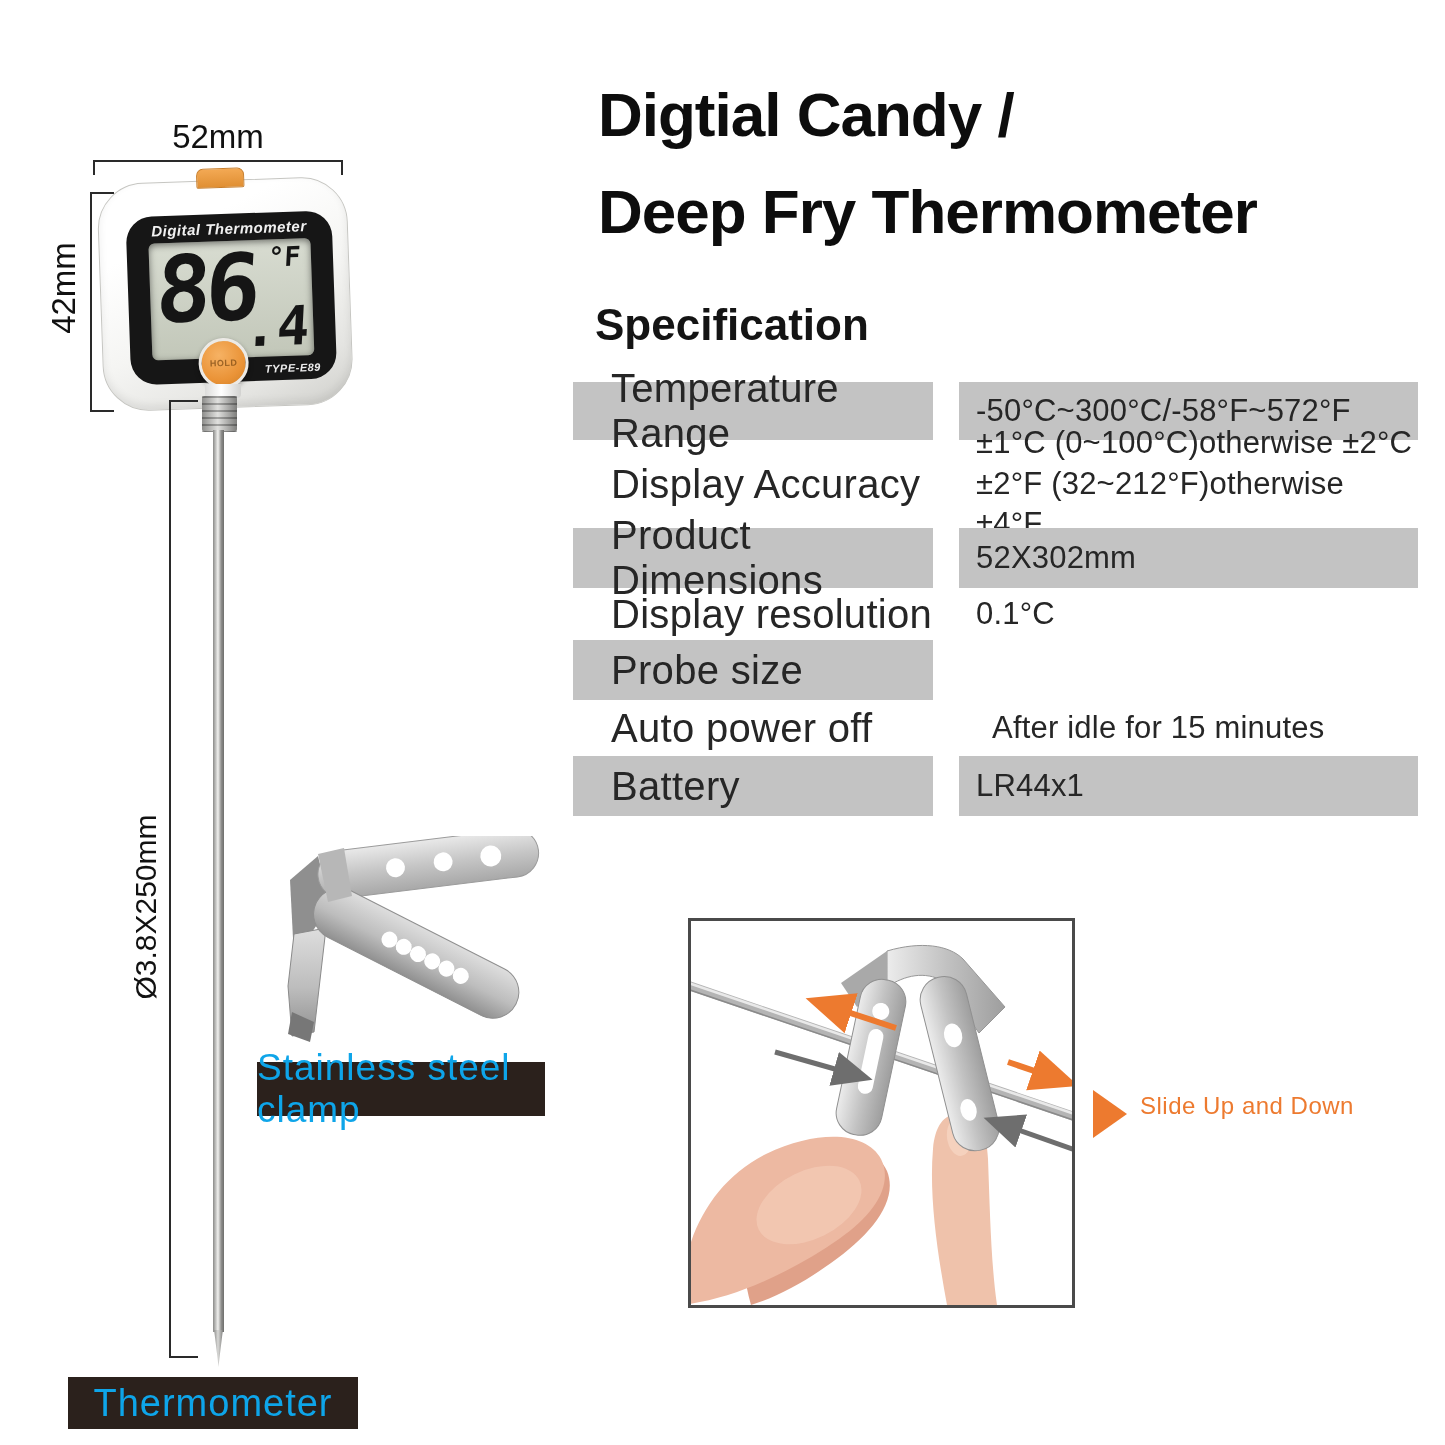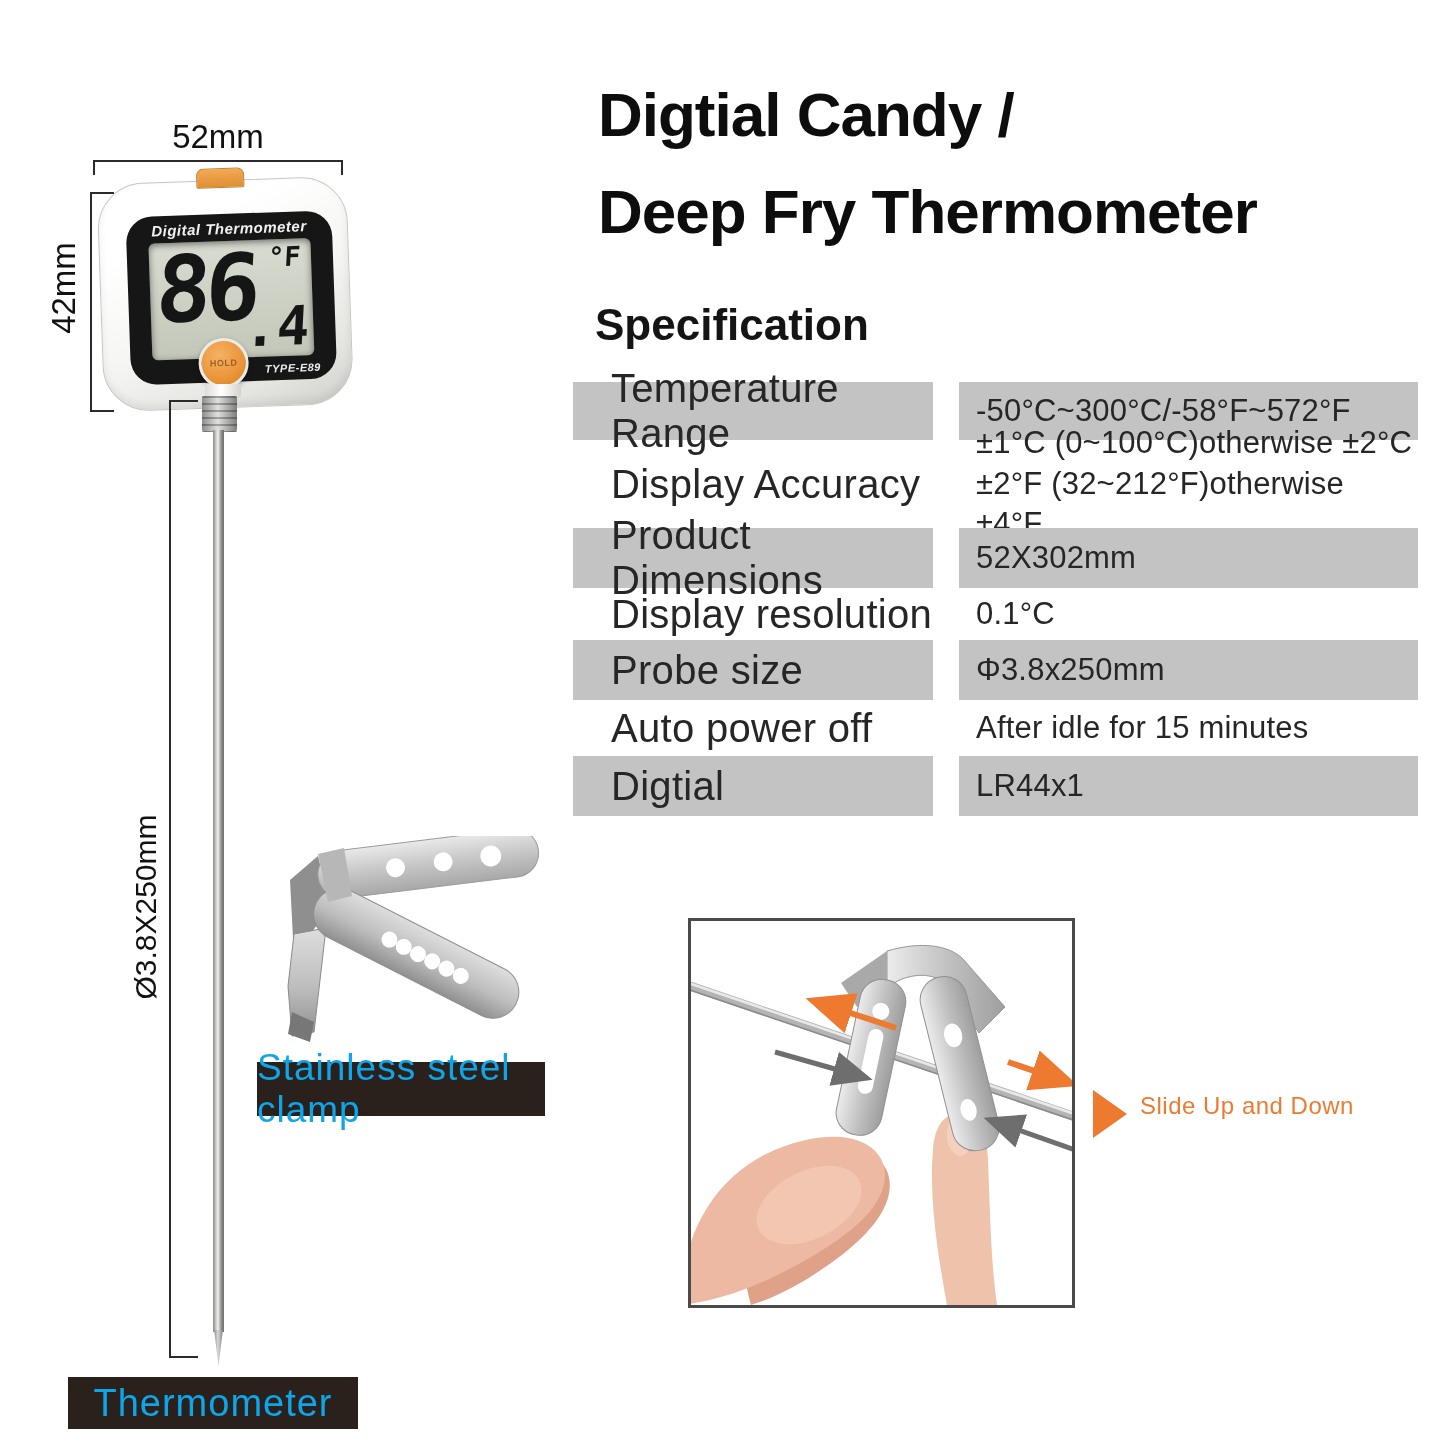--- a/index.html
+++ b/index.html
@@ -103,21 +103,21 @@
   .spec-row .cell-label{
     width:360px;flex:none;display:flex;align-items:center;padding-left:38px;box-sizing:border-box;
     font-size:40px;color:#262626;letter-spacing:.3px;
   }
   .spec-row .cell-value{
     flex:1;margin-left:26px;display:flex;flex-direction:column;justify-content:center;
     padding-left:17px;box-sizing:border-box;font-size:31px;color:#262626;letter-spacing:.2px;line-height:1.32;
   }
   .spec-row.gray .cell-label,.spec-row.gray .cell-value{background:var(--table-row-gray);}
   .r1{height:58px;} .r2{height:80px;} .r3{height:60px;} .r4{height:44px;}
-  .r5{height:60px;} .r6{height:48px;} .r7{height:60px;}
+  .r5{height:60px;} .r6{height:48px;gap:16px;} .r7{height:60px;}
 
   
   .photo-box{
     left:688px;top:918px;width:387px;height:390px;border:3px solid #4a4a4a;box-sizing:border-box;
     background:#fff;overflow:hidden;
   }
   
   .slide-tri{
     left:1093px;top:1090px;width:0;height:0;
     border-top:24px solid transparent;border-bottom:24px solid transparent;
@@ -235,32 +235,29 @@
         </div>
     </div>
     <div class="spec-row r4">
       <div class="cell-label">Display resolution</div>
       <div class="cell-value">
           <span>0.1°C</span>
         </div>
     </div>
     <div class="spec-row gray r5">
       <div class="cell-label">Probe size</div>
-      <div class="cell-value">
-          <span>Φ3.8x250mm</span>
-        </div>
     </div>
     <div class="spec-row r6">
       <div class="cell-label">Auto power off</div>
       <div class="cell-value">
           <span>After idle for 15 minutes</span>
         </div>
     </div>
     <div class="spec-row gray r7">
-      <div class="cell-label">Digtial</div>
+      <div class="cell-label">Battery</div>
       <div class="cell-value">
           <span>LR44x1</span>
         </div>
     </div>
   </div>
 
   <div class="abs photo-box">
     <svg width="381" height="384" viewBox="0 0 381 384">
       <defs>
         <linearGradient id="pm1" x1="0" y1="0" x2="1" y2="0">

